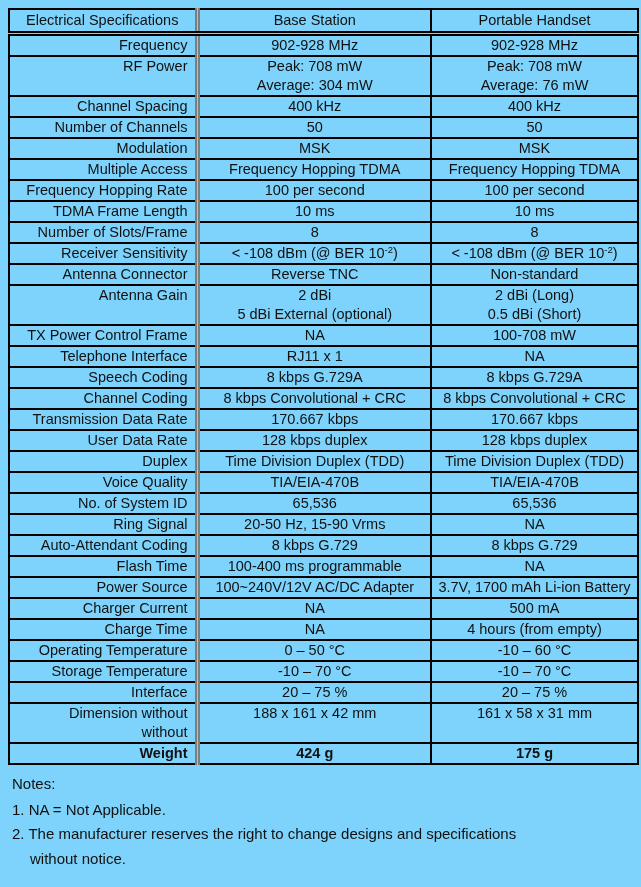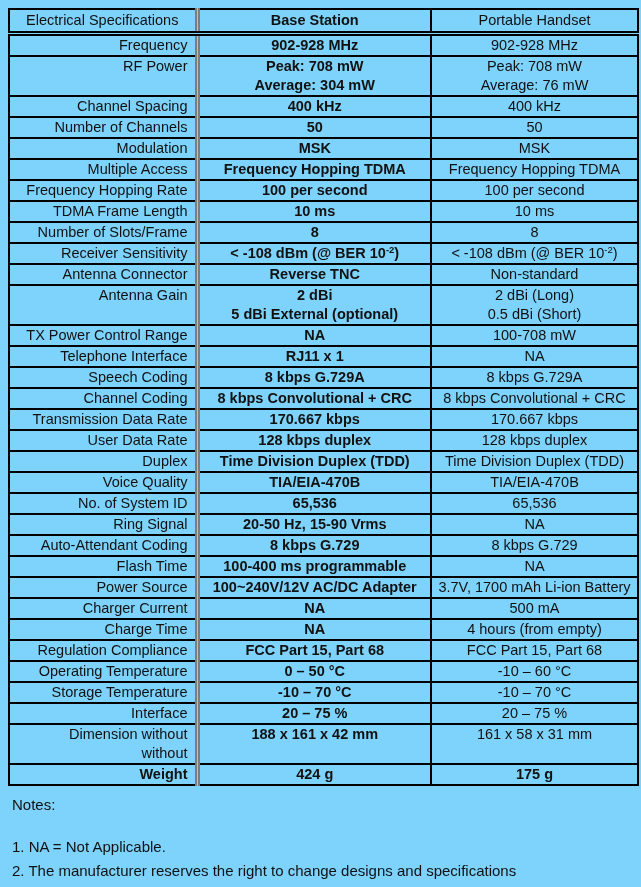--- a/index.html
+++ b/index.html
@@ -31,21 +31,20 @@
     line-height: 19px;
     font-weight: normal;
     padding: 0 5px;
     vertical-align: top;
     overflow: hidden;
     white-space: nowrap;
   }
   
   .spec-table th.c2, .spec-table td.c2 {
     border-left: 5px double #7d7d7d;
-    font-weight: bold;
   }
   
   .spec-table thead th {
     border-bottom: 5px double #000000;
     text-align: center;
     padding-top: 1px;
     padding-bottom: 1px;
   }
   .spec-table .c1 { text-align: right; padding-right: 7px; white-space: normal; }
   .spec-table .c2, .spec-table .c3 { text-align: center; }
@@ -56,21 +55,21 @@
     vertical-align: 5px;
     letter-spacing: 0;
   }
   .notes {
     margin-top: 7px;
     padding-left: 4px;
     font-size: 15px;
     line-height: 24.5px;
     color: #111111;
   }
-  .notes-title { margin-bottom: 17px; }
+  .notes-title { margin-bottom: 1px; }
   ol.notes-list {
     margin: 0;
     padding: 0;
     list-style: none;
     counter-reset: note;
   }
   ol.notes-list li {
     counter-increment: note;
     max-width: 500px;
     padding-left: 18px;
@@ -163,21 +162,21 @@
           <td class="c2">
             <div>2 dBi</div>
             <div>5 dBi External (optional)</div>
           </td>
           <td class="c3">
             <div>2 dBi (Long)</div>
             <div>0.5 dBi (Short)</div>
           </td>
         </tr>
         <tr>
-          <th class="c1">TX Power Control Range</th>
+          <th class="c1">TX Power Control Frame</th>
           <td class="c2">NA</td>
           <td class="c3">100-708 mW</td>
         </tr>
         <tr>
           <th class="c1">Telephone Interface</th>
           <td class="c2">RJ11 x 1</td>
           <td class="c3">NA</td>
         </tr>
         <tr>
           <th class="c1">Speech Coding</th>
@@ -236,25 +235,20 @@
         </tr>
         <tr>
           <th class="c1">Charger Current</th>
           <td class="c2">NA</td>
           <td class="c3">500 mA</td>
         </tr>
         <tr>
           <th class="c1">Charge Time</th>
           <td class="c2">NA</td>
           <td class="c3">4 hours (from empty)</td>
-        </tr>
-        <tr>
-          <th class="c1">Regulation Compliance</th>
-          <td class="c2">FCC Part 15, Part 68</td>
-          <td class="c3">FCC Part 15, Part 68</td>
         </tr>
         <tr>
           <th class="c1">Operating Temperature</th>
           <td class="c2">0 – 50 °C</td>
           <td class="c3">-10 – 60 °C</td>
         </tr>
         <tr>
           <th class="c1">Storage Temperature</th>
           <td class="c2">-10 – 70 °C</td>
           <td class="c3">-10 – 70 °C</td>

